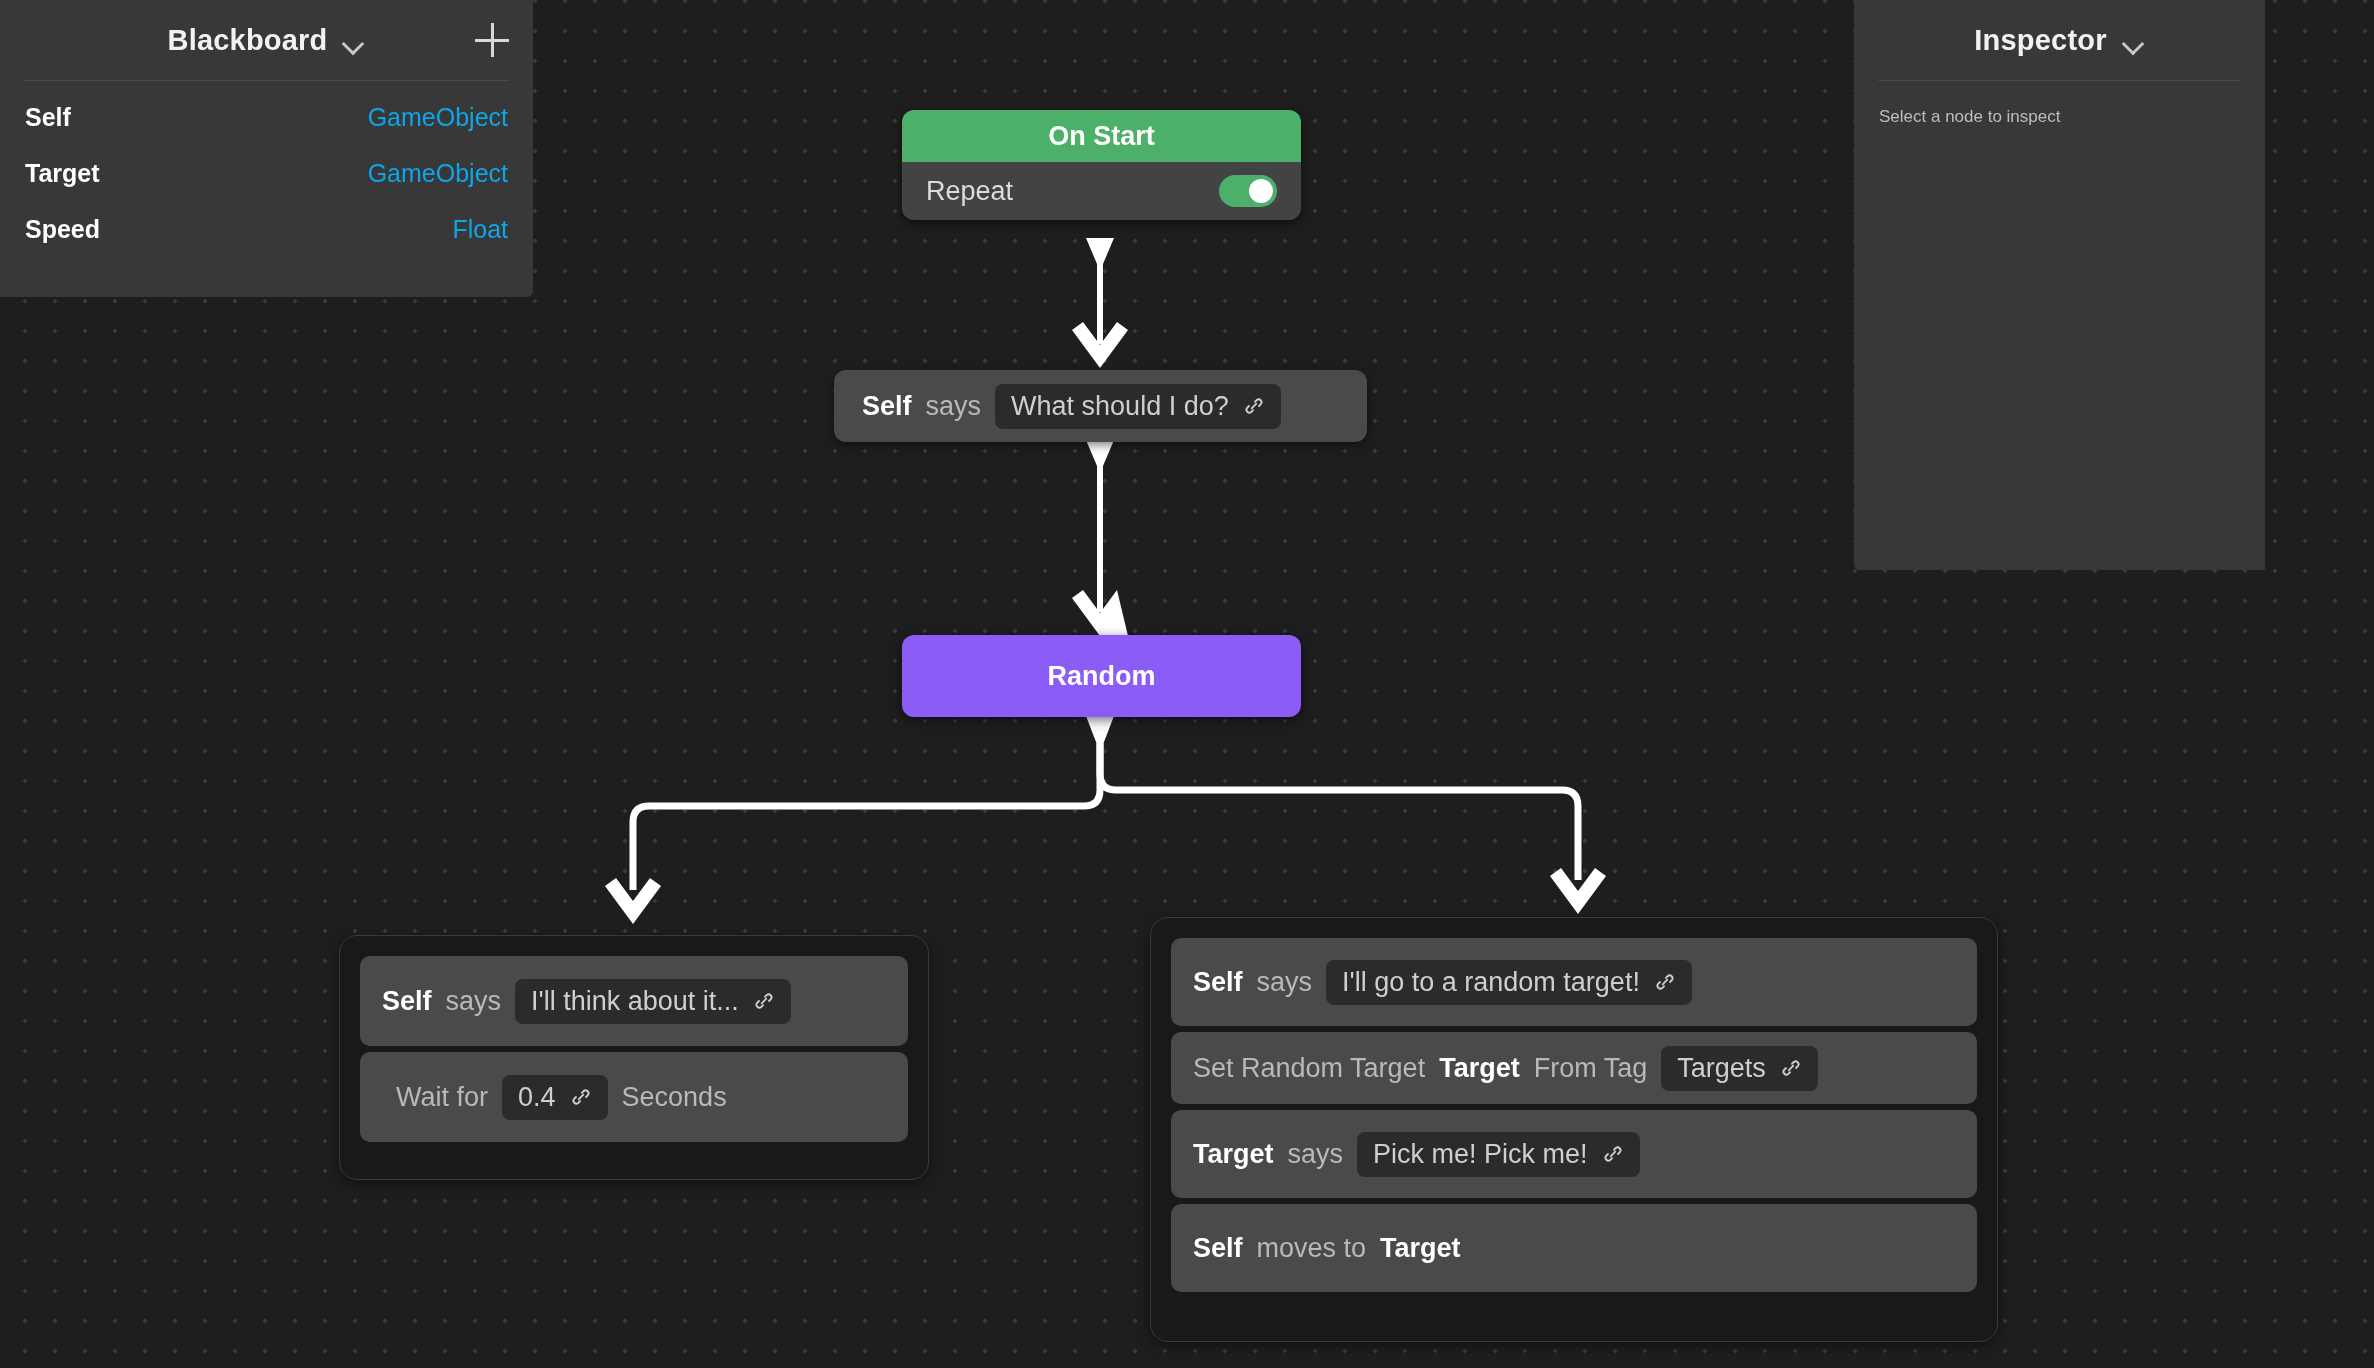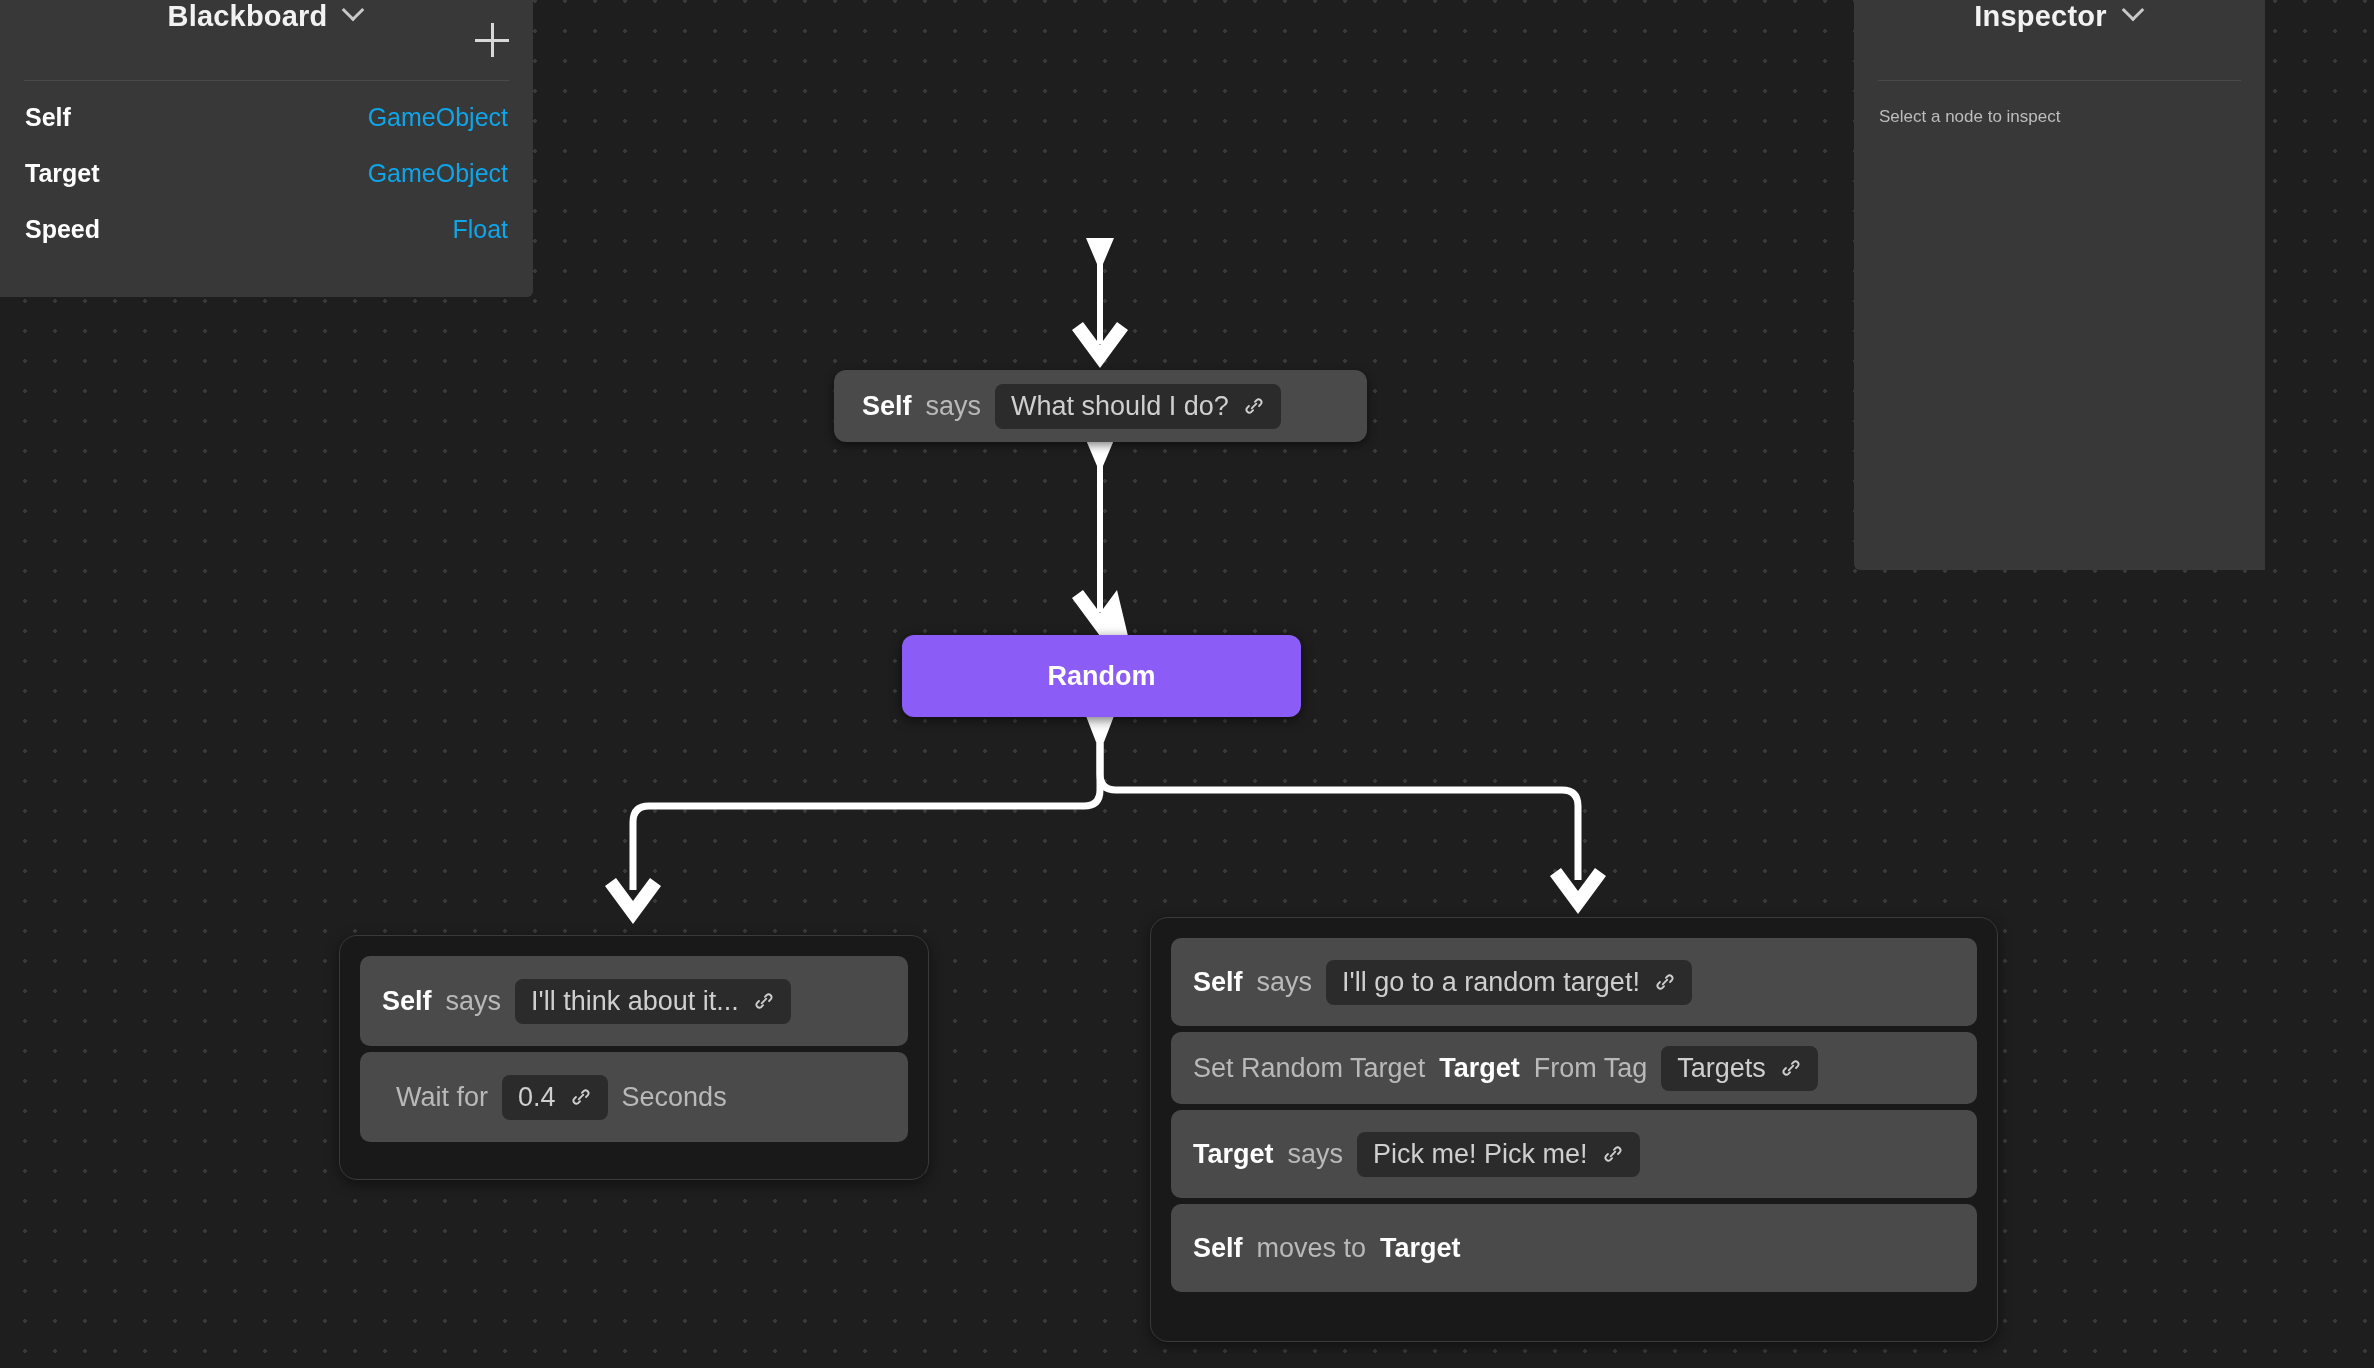--- a/index.html
+++ b/index.html
@@ -22,20 +22,21 @@
 
   
   .panel {
     position: absolute;
     background: #383838;
     z-index: 40;
   }
   .panel-header {
     height: 80px;
     display: flex;
+    align-items: center;
     justify-content: center;
     position: relative;
   }
   .panel-title {
     font-size: 29px;
     font-weight: bold;
     color: #f2f2f2;
     letter-spacing: .2px;
   }
   .chev {
@@ -303,20 +304,29 @@
 
   <div class="panel" style="left:1854px; top:0; width:411px; height:570px; border-radius:0 0 0 6px;">
     <div class="panel-header">
       <span class="panel-title">Inspector</span>
       <span class="chev"></span>
     </div>
     <div class="panel-divider"></div>
     <div class="inspector-empty">Select a node to inspect</div>
   </div>
 
+  <div class="node" style="left:902px; top:110px; width:399px;">
+    <div class="node-header" style="background:#4caf6a;">On Start</div>
+    <div class="node-body">
+      <span class="prop-label">Repeat</span>
+      <span class="toggle">
+          <span class="knob"></span>
+        </span>
+    </div>
+  </div>
 
   <div class="stmt" style="left:834px; top:370px; width:533px; height:72px; box-sizing:border-box;">
     <span class="tok-strong">Self</span>
     <span class="tok-weak">says</span>
     <span class="field">
       <span class="field-text">What should I do?</span>
       <span class="link-icon">
         <svg viewBox="0 0 24 24" width="22" height="22" fill="none" stroke="currentColor" stroke-width="2" stroke-linecap="round">
           <path d="M9.5 14.5 L14.5 9.5"></path>
           <path d="M13 7.5 L15 5.5 a3.2 3.2 0 0 1 4.5 4.5 l-2 2"></path>

